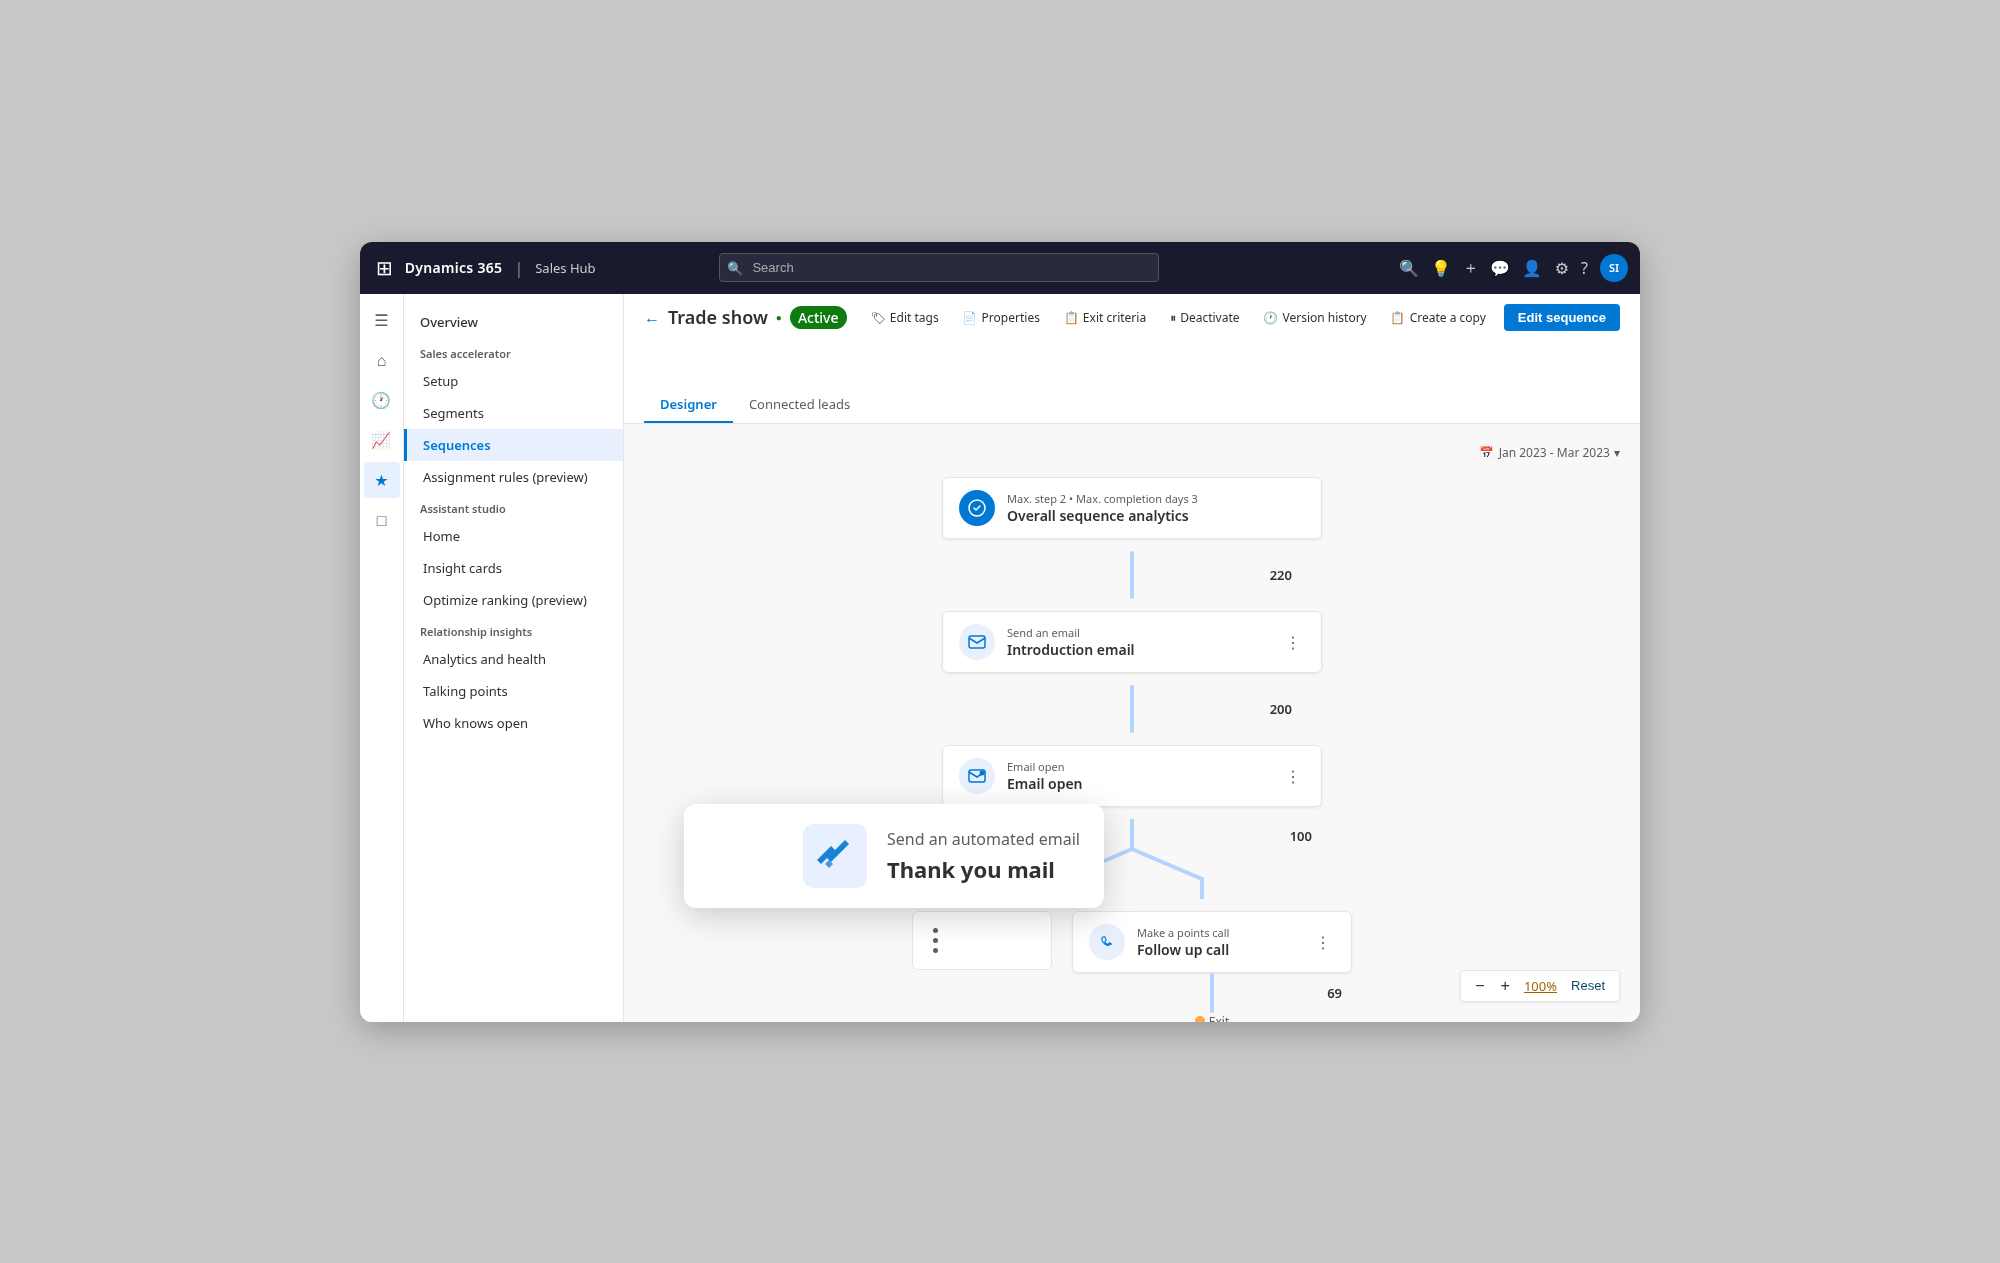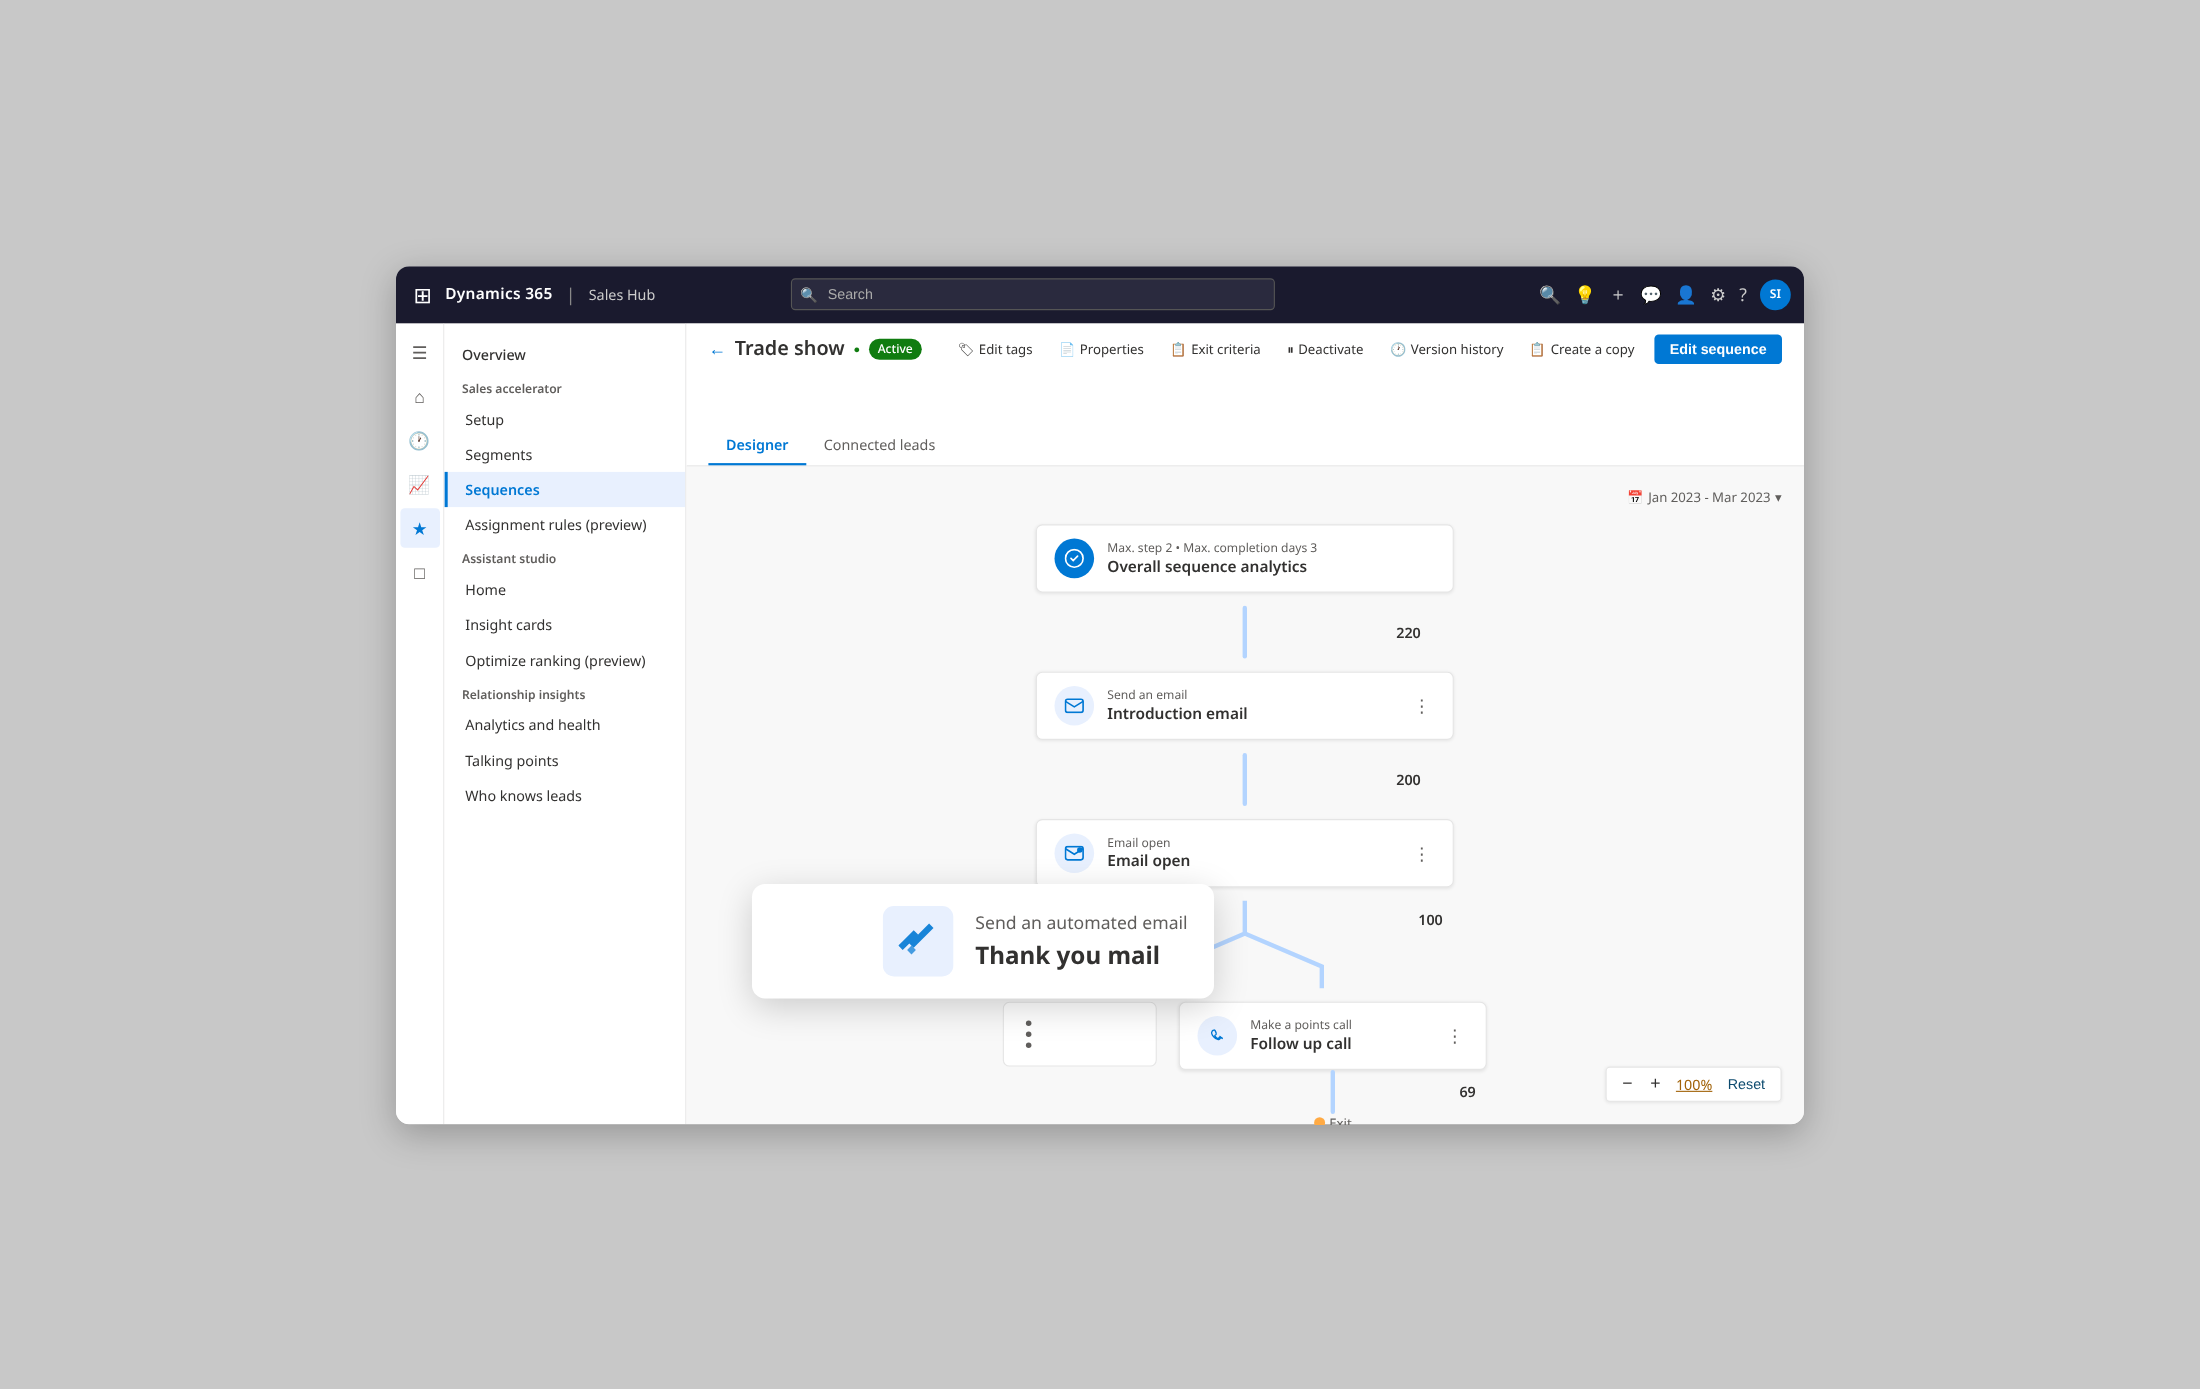--- a/index.html
+++ b/index.html
@@ -196,21 +196,21 @@
       font-size: 16px;
     }
     .page-title {
       font-size: 18px;
       font-weight: 600;
       color: #323130;
     }
     .status-badge {
       background: #107c10;
       color: #fff;
-      font-size: 11px;
+      font-size: 14px;
       padding: 2px 8px;
       border-radius: 12px;
       font-weight: 500;
       text-align: right;
     }
     .header-actions {
       display: flex;
       align-items: center;
       gap: 12px;
     }
@@ -488,21 +488,21 @@
       <div class="nav-item">Assignment rules (preview)</div>
 
       <div class="nav-section-label">Assistant studio</div>
       <div class="nav-item">Home</div>
       <div class="nav-item">Insight cards</div>
       <div class="nav-item">Optimize ranking (preview)</div>
 
       <div class="nav-section-label">Relationship insights</div>
       <div class="nav-item">Analytics and health</div>
       <div class="nav-item">Talking points</div>
-      <div class="nav-item">Who knows leads</div>
+      <div class="nav-item">Who knows open</div>
     </div>
 
     <div class="content-area">
 
       <div class="page-header">
         <div class="page-header-top">
           <div class="breadcrumb-title">
             <span class="back-btn">←</span>
             <span class="page-title">Trade show</span>
             <span style="color:#107c10; font-size:10px;">●</span>

